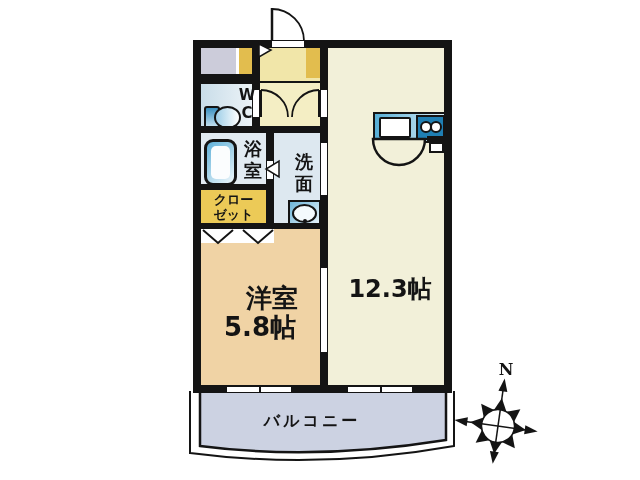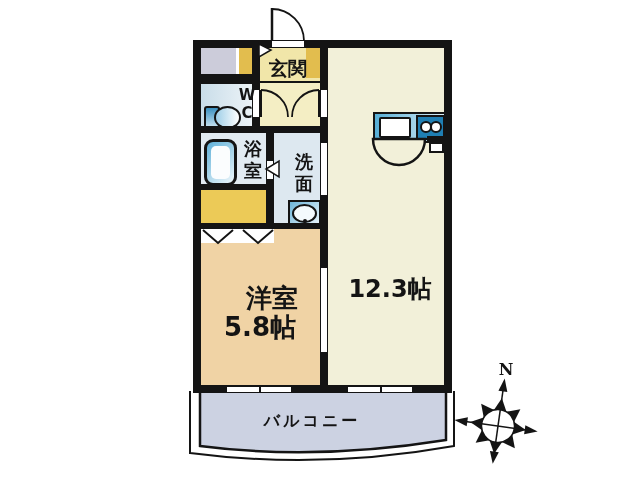--- a/index.html
+++ b/index.html
@@ -155,29 +155,32 @@
       <circle cx="498" cy="426" r="16.5" fill="#fff" stroke="#141414" stroke-width="1.5"></circle>
       <line x1="498" y1="388" x2="498" y2="460" stroke="#141414" stroke-width="1.5"></line>
       <polygon points="498,378 493.5,391 502.5,391" fill="#141414"></polygon>
       <polygon points="498,464 493.5,452 502.5,452" fill="#141414"></polygon>
       <line x1="458" y1="426" x2="534" y2="426" stroke="#141414" stroke-width="1.5"></line>
       <polygon points="454,426 467,421.5 467,430.5" fill="#141414"></polygon>
       <polygon points="538,426 525,421.5 525,430.5" fill="#141414"></polygon>
     </g>
   </svg>
 
-  <div class="lbl" style="left:260px;top:56px;width:56px;font-size:19px;">玄関</div>
   <div class="lbl" style="left:237px;top:86px;width:20px;font-size:15px;">W</div>
   <div class="lbl" style="left:237px;top:104px;width:20px;font-size:15px;">C</div>
   <div class="vlbl" style="left:243px;top:138px;width:20px;font-size:18px;">
     <div>浴</div>
     <div>室</div>
   </div>
   <div class="vlbl" style="left:294px;top:151px;width:20px;font-size:18px;">
     <div>洗</div>
     <div>面</div>
   </div>
+  <div class="vlbl" style="left:202px;top:192px;width:63px;font-size:13px;">
+    <div style="line-height:15px;">クロー</div>
+    <div style="line-height:15px;">ゼット</div>
+  </div>
   <div class="lbl" style="left:212px;top:281px;width:120px;font-size:26px;">洋室</div>
   <div class="lbl" style="left:194px;top:310px;width:132px;font-size:26px;">5.8帖</div>
   <div class="lbl" style="left:329px;top:273px;width:122px;font-size:24px;">12.3帖</div>
   <div class="lbl" style="left:212px;top:411px;width:200px;font-size:16px;letter-spacing:3px;">バルコニー</div>
   <div class="lbl" style="left:496px;top:360px;width:20px;font-size:16px;font-family:'DejaVu Serif','Liberation Serif',serif;">N</div>
 </div>
 
 </body></html>

